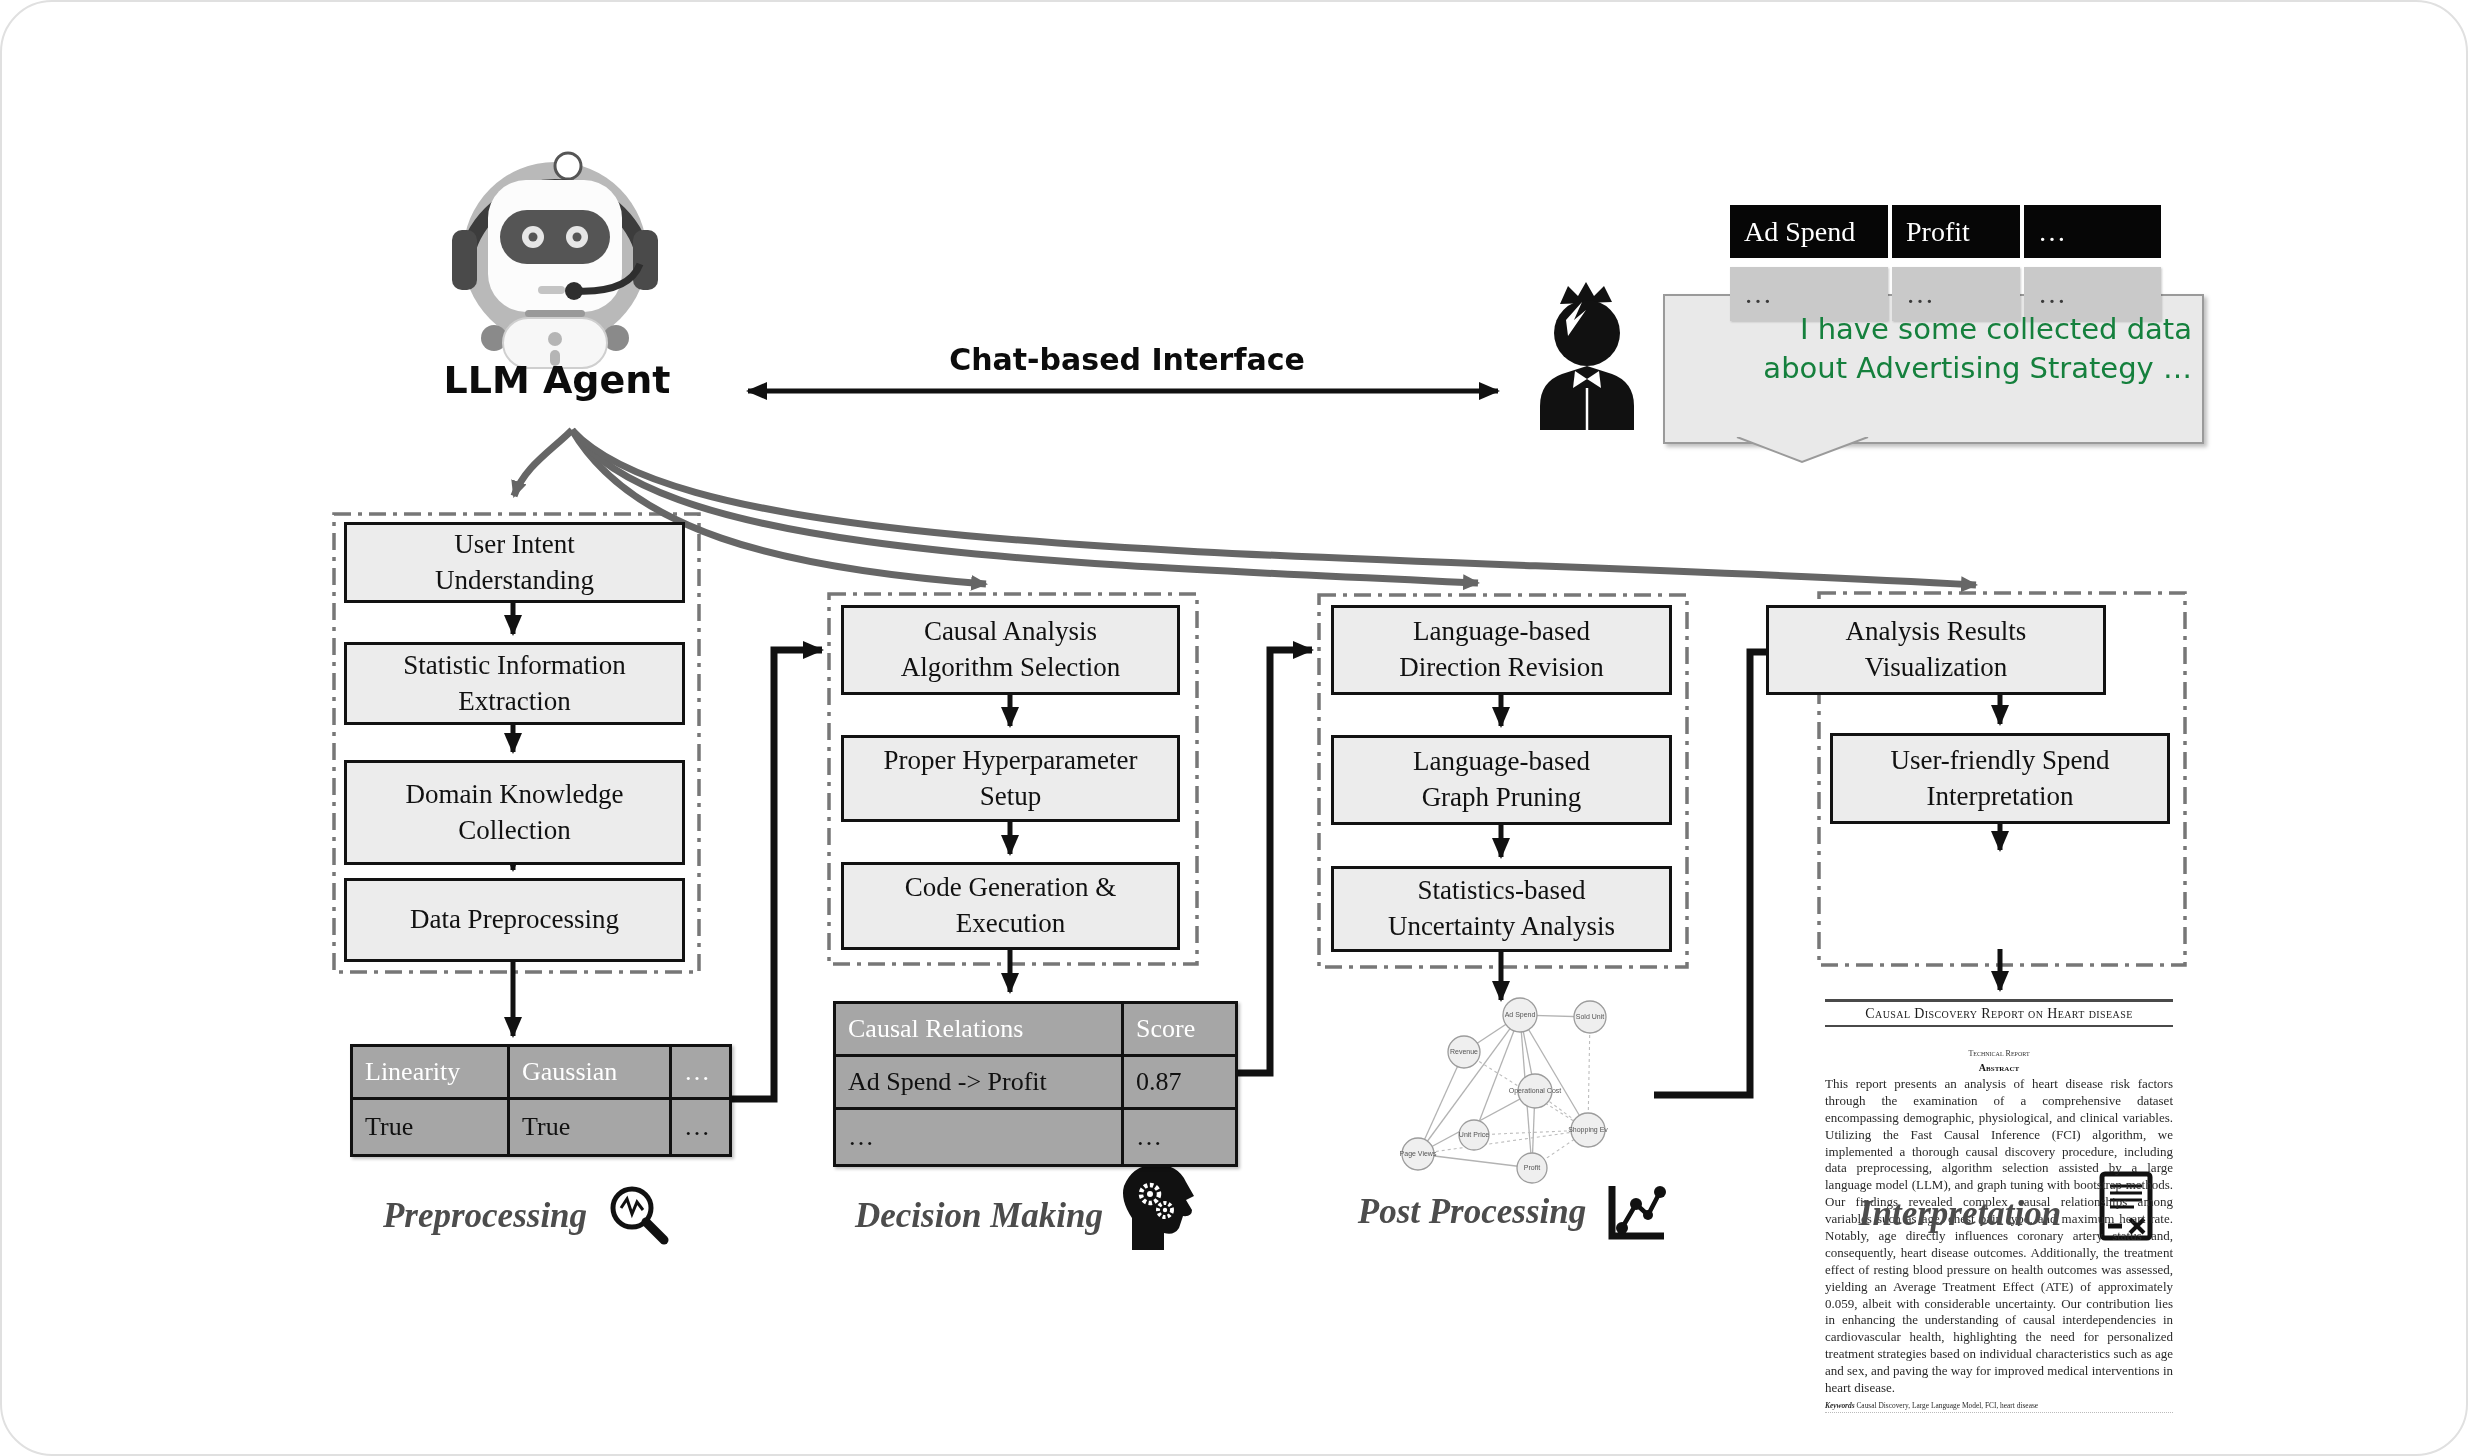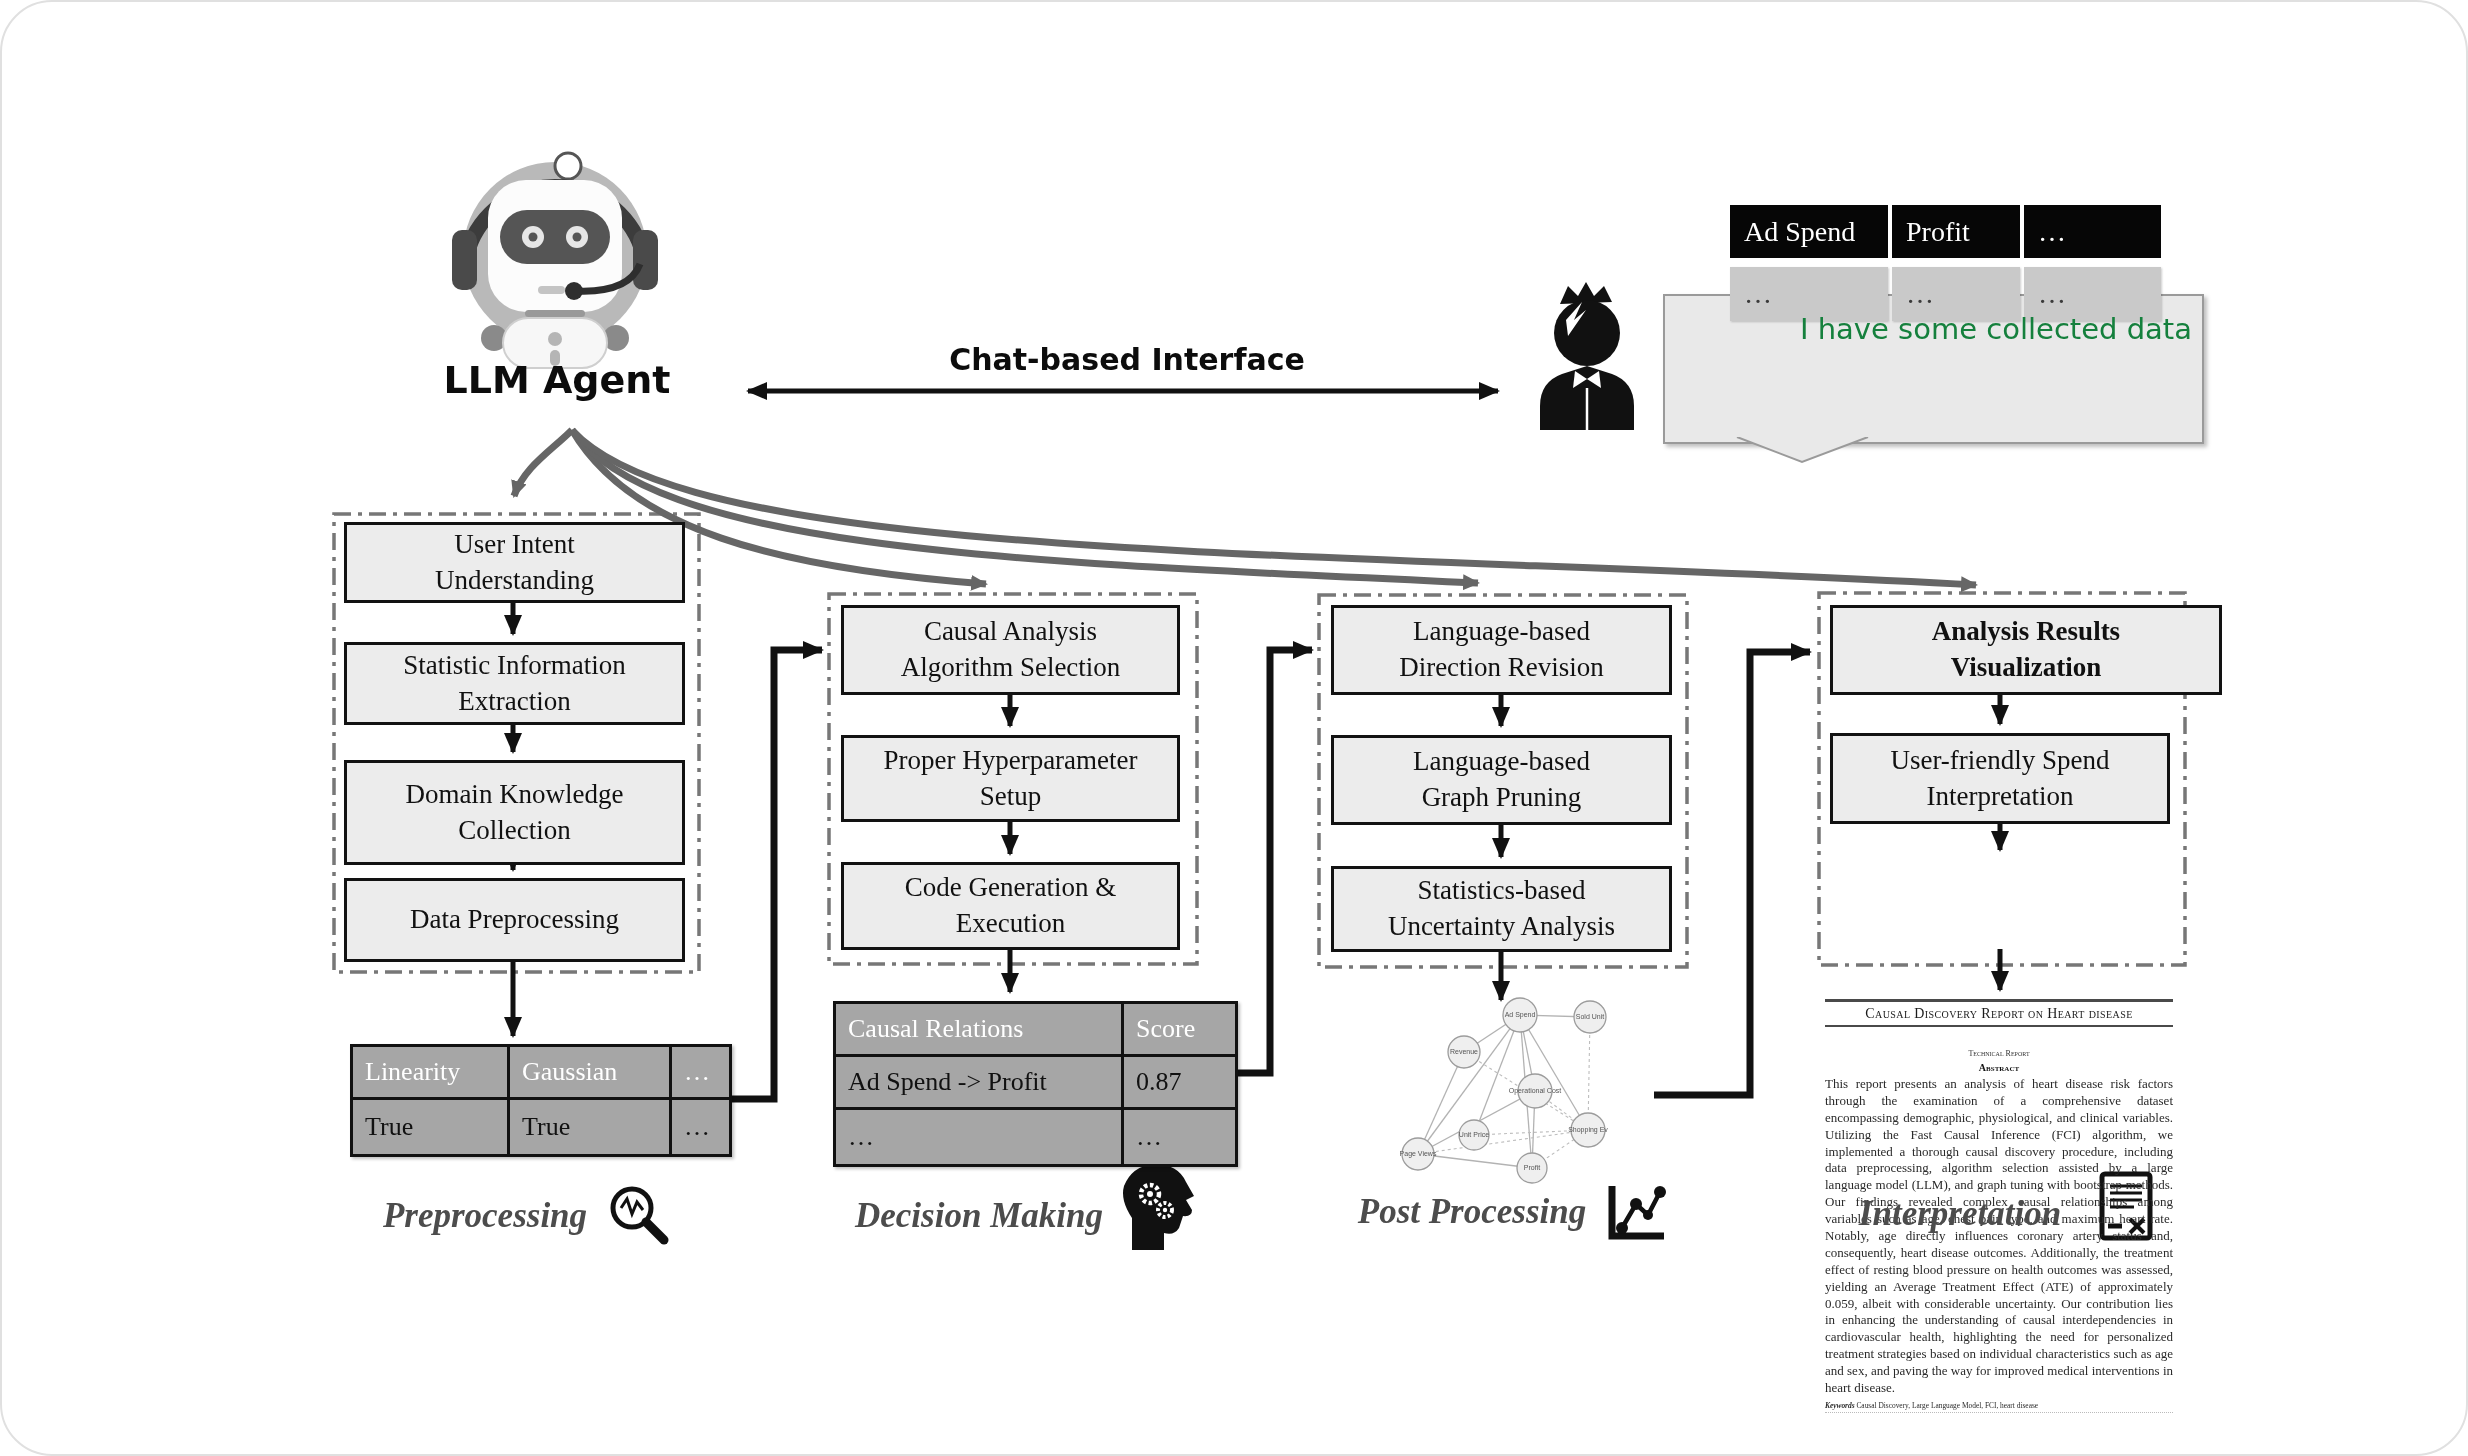--- a/index.html
+++ b/index.html
@@ -222,20 +222,21 @@
   <div class="sans-label" style="left:405px;top:356px;width:300px;font-size:38px;">LLM Agent</div>
 
   <div class="sans-label" style="left:895px;top:340px;width:460px;font-size:30px;">Chat-based Interface</div>
 
   <div class="bubble" style="left:1661px;top:292px;width:537px;height:146px;"></div>
   <svg class="abs" style="left:1733px;top:435px;z-index:4;" width="136" height="30">
     <path d="M2,0 L67,25 L133,0" fill="#e9e9e9" stroke="#9a9a9a" stroke-width="2"></path>
   </svg>
   <div class="bubble-text" style="left:1690px;top:308px;width:500px;">
     <div>I have some collected data</div>
+    <div>about Advertising Strategy …</div>
   </div>
 
   <div class="toptable" style="left:1728px;top:203px;">
     <div class="hcell">Ad Spend</div>
     <div class="hcell">Profit</div>
     <div class="hcell">…</div>
     <div class="dcell">…</div>
     <div class="dcell">…</div>
     <div class="dcell">…</div>
   </div>
@@ -300,21 +301,21 @@
     <span class="l">Language-based</span>
     <span class="l">Graph Pruning</span>
   </div>
   <div class="fbox" style="left:1329px;top:864px;width:341px;height:86px;">
     <span class="l">Statistics-based</span>
     <span class="l">Uncertainty Analysis</span>
   </div>
 
   <div class="sect-label" style="left:1295px;top:1190px;width:350px;">Post Processing</div>
 
-  <div class="fbox" style="left:1828px;top:603px;width:392px;height:90px;font-weight:bold;">
+  <div class="fbox" style="left:1764px;top:603px;width:340px;height:90px;">
     <span class="l">Analysis Results</span>
     <span class="l">Visualization</span>
   </div>
   <div class="fbox" style="left:1828px;top:731px;width:340px;height:91px;">
     <span class="l">User-friendly Spend</span>
     <span class="l">Interpretation</span>
   </div>
 
   <div class="report" style="left:1823px;top:997px;width:348px;">
     <hr class="rule">

